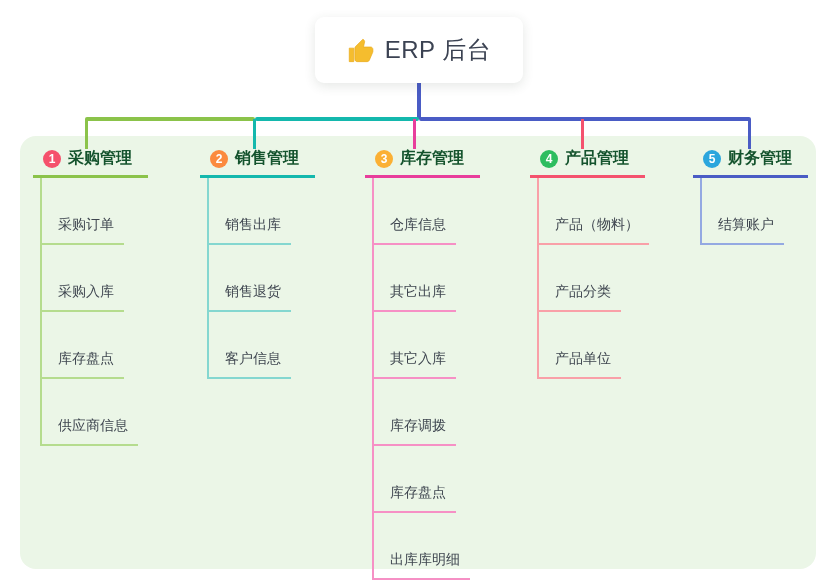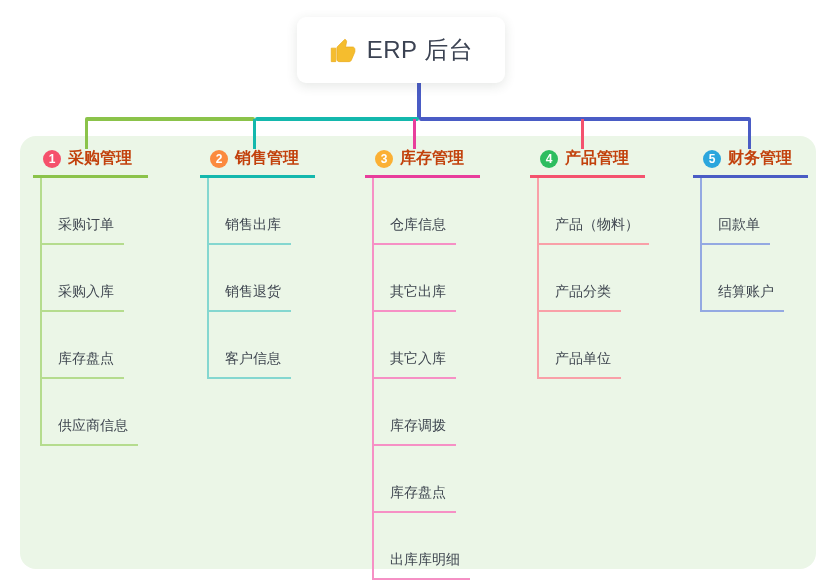--- a/index.html
+++ b/index.html
@@ -8,21 +8,21 @@
     font-family:"Liberation Sans","DejaVu Sans",sans-serif;
     background:#ffffff;
   }
   
   .panel{
     position:absolute;left:20px;top:136px;width:796px;height:433px;
     background:#ebf6e7;border-radius:16px;z-index:0;
   }
   
   .root-card{
-    position:absolute;left:297px;top:17px;width:208px;height:66px;
+    position:absolute;left:315px;top:17px;width:208px;height:66px;
     background:#ffffff;border-radius:9px;z-index:3;
     box-shadow:0 3px 12px rgba(40,60,40,.12);
     display:flex;align-items:center;justify-content:center;gap:11px;
   }
   .root-card .ticon{width:27px;height:27px;flex:0 0 auto;margin-top:2px;}
   .root-title{font-size:24px;color:#3b4252;font-weight:500;letter-spacing:.5px;}
   
   .line{position:absolute;z-index:1;}
   .stem{left:417px;top:83px;width:4px;height:36px;}
   .trunk{top:117px;height:4px;border-radius:2px;}
@@ -37,21 +37,21 @@
   .branch-header{
     width:115px;box-sizing:border-box;padding:0 0 6px 10px;
     border-bottom:3px solid var(--line);
     display:flex;align-items:center;gap:7px;cursor:default;
   }
   .badge{
     width:18px;height:18px;border-radius:50%;flex:0 0 auto;
     color:#fff;font-size:12px;font-weight:bold;
     display:flex;align-items:center;justify-content:center;line-height:1;
   }
-  .branch-label{font-size:16px;font-weight:600;color:#c2410c;white-space:nowrap;}
+  .branch-label{font-size:16px;font-weight:600;color:#14532d;white-space:nowrap;}
   .items{
     margin-left:7px;border-left:2px solid var(--item-line);
     display:flex;flex-direction:column;align-items:flex-start;
   }
   .item{
     height:67px;box-sizing:border-box;
     border-bottom:2px solid var(--item-line);
     display:flex;align-items:flex-end;
     padding:0 10px 12px 16px;cursor:default;
   }
@@ -168,21 +168,18 @@
         </div>
   </div>
 
   <div class="branch b5" style="--line: #4a5cc5; --item-line: #94a9e2;">
     <div class="branch-header">
       <span class="badge" style="background: rgb(43, 166, 221);">5</span>
       <span class="branch-label">财务管理</span>
     </div>
     <div class="items">
           <div class="item">
-            <span class="item-label">回款单</span>
-          </div>
-          <div class="item">
             <span class="item-label">结算账户</span>
           </div>
         </div>
   </div>
 </div>
 </div>
 
 </body></html>

